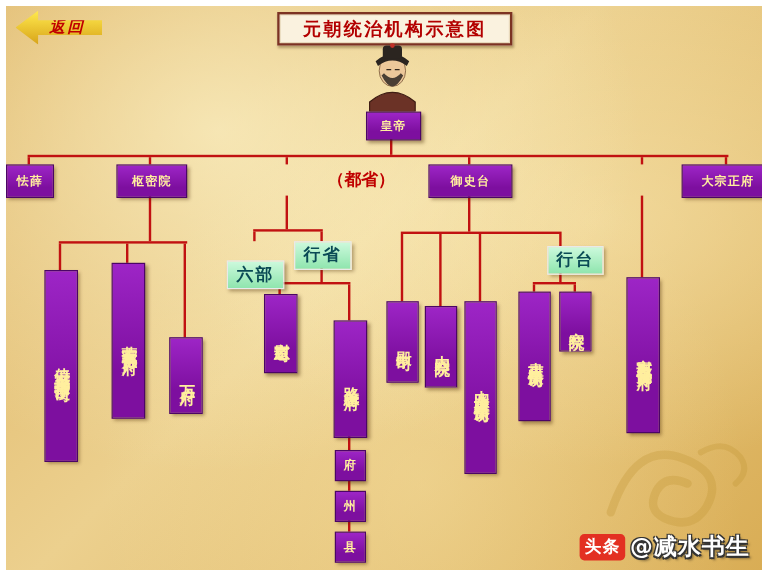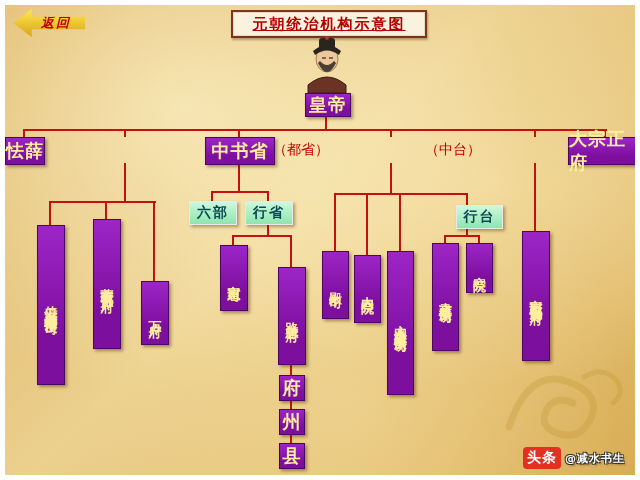--- a/index.html
+++ b/index.html
@@ -15,21 +15,21 @@
       radial-gradient(ellipse at 28% 22%, rgba(255,248,210,.65), rgba(255,248,210,0) 55%),
       radial-gradient(ellipse at 78% 38%, rgba(255,240,190,.45), rgba(255,240,190,0) 50%),
       radial-gradient(ellipse at 55% 85%, rgba(250,230,170,.4), rgba(250,230,170,0) 55%),
       linear-gradient(135deg,#ddb261 0%,#ecd08e 45%,#d9ad55 100%);
   }
   .ln{position:absolute;background:#c11111;}
   .hbox,.vbox{
     position:absolute;
     background:linear-gradient(180deg,#9d25c6 0%,#7d0f9f 70%);
     color:#ffef9e;
-    font-weight:bold;font-size:18px;
+    font-weight:bold;font-size:10px;
     display:flex;align-items:center;justify-content:center;
     border:1px solid #4b0566;
     box-shadow:2px 2px 3px rgba(70,40,0,.45);
     letter-spacing:1px;
   }
   .vbox{
     writing-mode:vertical-rl;
     text-orientation:upright;
     letter-spacing:2px;
     font-size:13px;
@@ -39,30 +39,30 @@
     position:absolute;
     background:linear-gradient(180deg,#ccf9dc 0%,#8fe5ae 100%);
     color:#0a4a55;
     font-weight:bold;font-size:14px;
     display:flex;align-items:center;justify-content:center;
     border:1px solid #e9e9e9;
     box-shadow:2px 2px 3px rgba(70,40,0,.4);
     letter-spacing:2px;
   }
   .note{
-    position:absolute;color:#c00000;font-weight:normal;
+    position:absolute;color:#c00000;font-weight:bold;
     font-size:14px;display:flex;align-items:center;letter-spacing:0px;
   }
   #title-box{
     position:absolute;left:226px;top:5px;width:192px;height:24px;
     background:#faf2df;
     border:2px solid #7c3322;
     box-shadow:1px 2px 2px rgba(70,40,0,.35), inset 0 0 0 1px #e8d9bb;
     color:#b30000;font-weight:bold;font-size:15px;letter-spacing:2px;
-    display:flex;align-items:center;justify-content:center;text-decoration:underline;
+    display:flex;align-items:center;justify-content:center;
   }
   #back-btn{
     position:absolute;left:8px;top:4px;width:72px;height:28px;
     background:linear-gradient(180deg,#ffe94e 0%,#d8a419 100%);
     clip-path:polygon(0% 50%,26% 0%,26% 28%,100% 28%,100% 72%,26% 72%,26% 100%);
     display:flex;align-items:center;justify-content:center;
     cursor:pointer;
     filter:drop-shadow(2px 2px 1px rgba(60,30,0,.5));
   }
   #back-btn span{
@@ -71,21 +71,21 @@
   }
   #watermark{
     position:absolute;right:10px;bottom:6px;
     display:flex;align-items:center;gap:4px;
   }
   #wm-badge{
     background:#e33022;color:#ffffff;font-weight:bold;font-size:14px;
     padding:2px 4px;border-radius:4px;letter-spacing:1px;
   }
   #wm-handle{
-    color:#ffffff;font-weight:bold;font-size:11px;letter-spacing:1px;
+    color:#ffffff;font-weight:bold;font-size:19px;letter-spacing:1px;
     text-shadow:-1px -1px 0 #333,1px -1px 0 #333,-1px 1px 0 #333,1px 1px 0 #333,2px 2px 2px rgba(0,0,0,.4);
   }
   #emperor-figure{position:absolute;left:296px;top:28px;width:52px;height:60px;}
   #dragon-deco{position:absolute;right:6px;bottom:18px;opacity:.35;}
 </style>
 </head>
 <body>
 
 <div id="frame">
 
@@ -148,30 +148,30 @@
   <div class="ln" style="left:461px;top:222px;width:2px;height:8px"></div>
   <div class="ln" style="left:439px;top:230px;width:36px;height:2px"></div>
   <div class="ln" style="left:439px;top:232px;width:2px;height:6px"></div>
   <div class="ln" style="left:473px;top:232px;width:2px;height:6px"></div>
 
   <div class="ln" style="left:529px;top:158px;width:2px;height:68px"></div>
 
   <div class="hbox" style="left:300px;top:88px;width:44px;height:22px">皇帝</div>
 
   <div class="hbox" style="left:0px;top:132px;width:38px;height:26px">怯薛</div>
-  <div class="hbox" style="left:200px;top:132px;width:68px;height:26px">中书省</div>
+  <div class="hbox" style="left:92px;top:132px;width:57px;height:26px">枢密院</div>
   <div class="note" style="left:268px;top:132px;height:26px">（都省）</div>
-  <div class="note" style="left:420px;top:132px;height:26px">（中台）</div>
+  <div class="hbox" style="left:352px;top:132px;width:68px;height:26px">御史台</div>
   <div class="hbox" style="left:563px;top:132px;width:75px;height:26px">大宗正府</div>
 
   <div class="vbox" style="left:32px;top:220px;width:26px;height:158px">侍卫亲军都指挥使司</div>
   <div class="vbox" style="left:88px;top:214px;width:26px;height:128px">蒙古军都万户府</div>
   <div class="vbox" style="left:136px;top:276px;width:26px;height:62px">万户府</div>
 
-  <div class="gbox" style="left:184px;top:196px;width:46px;height:22px">六部</div>
+  <div class="gbox" style="left:184px;top:212px;width:46px;height:22px">六部</div>
   <div class="gbox" style="left:240px;top:196px;width:46px;height:22px">行省</div>
   <div class="vbox" style="left:215px;top:240px;width:26px;height:64px">宣慰司</div>
   <div class="vbox" style="left:273px;top:262px;width:26px;height:96px">路总管府</div>
   <div class="hbox" style="left:274px;top:370px;width:24px;height:24px">府</div>
   <div class="hbox" style="left:274px;top:404px;width:24px;height:24px">州</div>
   <div class="hbox" style="left:274px;top:438px;width:24px;height:24px">县</div>
 
   <div class="vbox" style="left:317px;top:246px;width:25px;height:66px">殿中司</div>
   <div class="vbox" style="left:349px;top:250px;width:25px;height:66px">内察院</div>
   <div class="vbox" style="left:382px;top:246px;width:25px;height:142px">内八道肃政廉访司</div>

